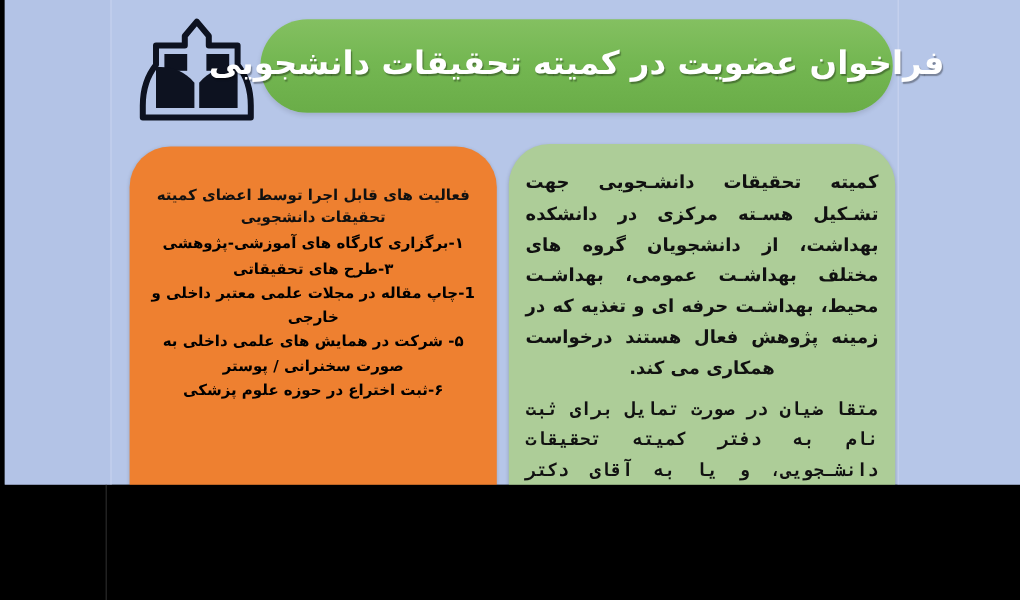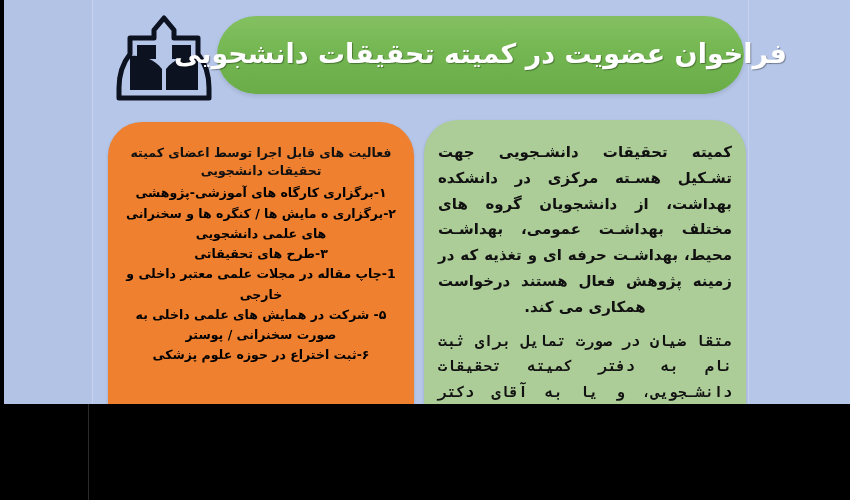--- a/index.html
+++ b/index.html
@@ -57,21 +57,21 @@
   .panel{
     position:absolute;
     border-radius:34px;
     box-sizing:border-box;
     direction:rtl;
     text-align:center;
   }
   .panel-orange{
     left:104px;top:122px;width:306px;height:352px;
     background:#ee8030;
-    padding:22px 10px 10px 10px;
+    padding:32px 10px 10px 10px;
     box-shadow:0 1px 3px rgba(0,0,0,0.15);
   }
   .panel-green{
     left:420px;top:120px;width:322px;height:336px;
     background:#adcd98;
     padding:20px 14px 10px 14px;
     box-shadow:0 1px 3px rgba(0,0,0,0.15);
   }
   .list-heading{
     font-size:12.5px;
@@ -142,21 +142,20 @@
     </div>
 
     <div class="title-pill">
       <span class="title-text">فراخوان عضویت در کمیته تحقیقات دانشجویی</span>
     </div>
 
     <div class="panel panel-orange">
       <div class="list-heading">فعالیت های قابل اجرا توسط اعضای کمیته تحقیقات دانشجویی</div>
       <ul class="list">
         <li>۱-برگزاری کارگاه های آموزشی-پژوهشی</li>
-        <li>۲-برگزاری ه مایش ها / کنگره ها و  سخنرانی های علمی دانشجویی</li>
         <li>۳-طرح های تحقیقاتی</li>
         <li>1-چاپ مقاله در مجلات علمی معتبر داخلی و خارجی</li>
         <li>۵- شرکت در همایش های علمی داخلی به  صورت  سخنرانی / پوستر</li>
         <li>۶-ثبت اختراع در حوزه علوم پزشکی</li>
       </ul>
     </div>
 
     <div class="panel panel-green">
       <div class="green-body">
         <p>کمیته تحقیقات دانشـجویی جهت تشـکیل هسـته مرکزی در دانشکده بهداشت، از دانشجویان گروه های مختلف بهداشـت عمومی، بهداشـت محیط، بهداشـت حرفه ای و تغذیه که در زمینه پژوهش فعال هستند درخواست همکاری می کند.</p>

